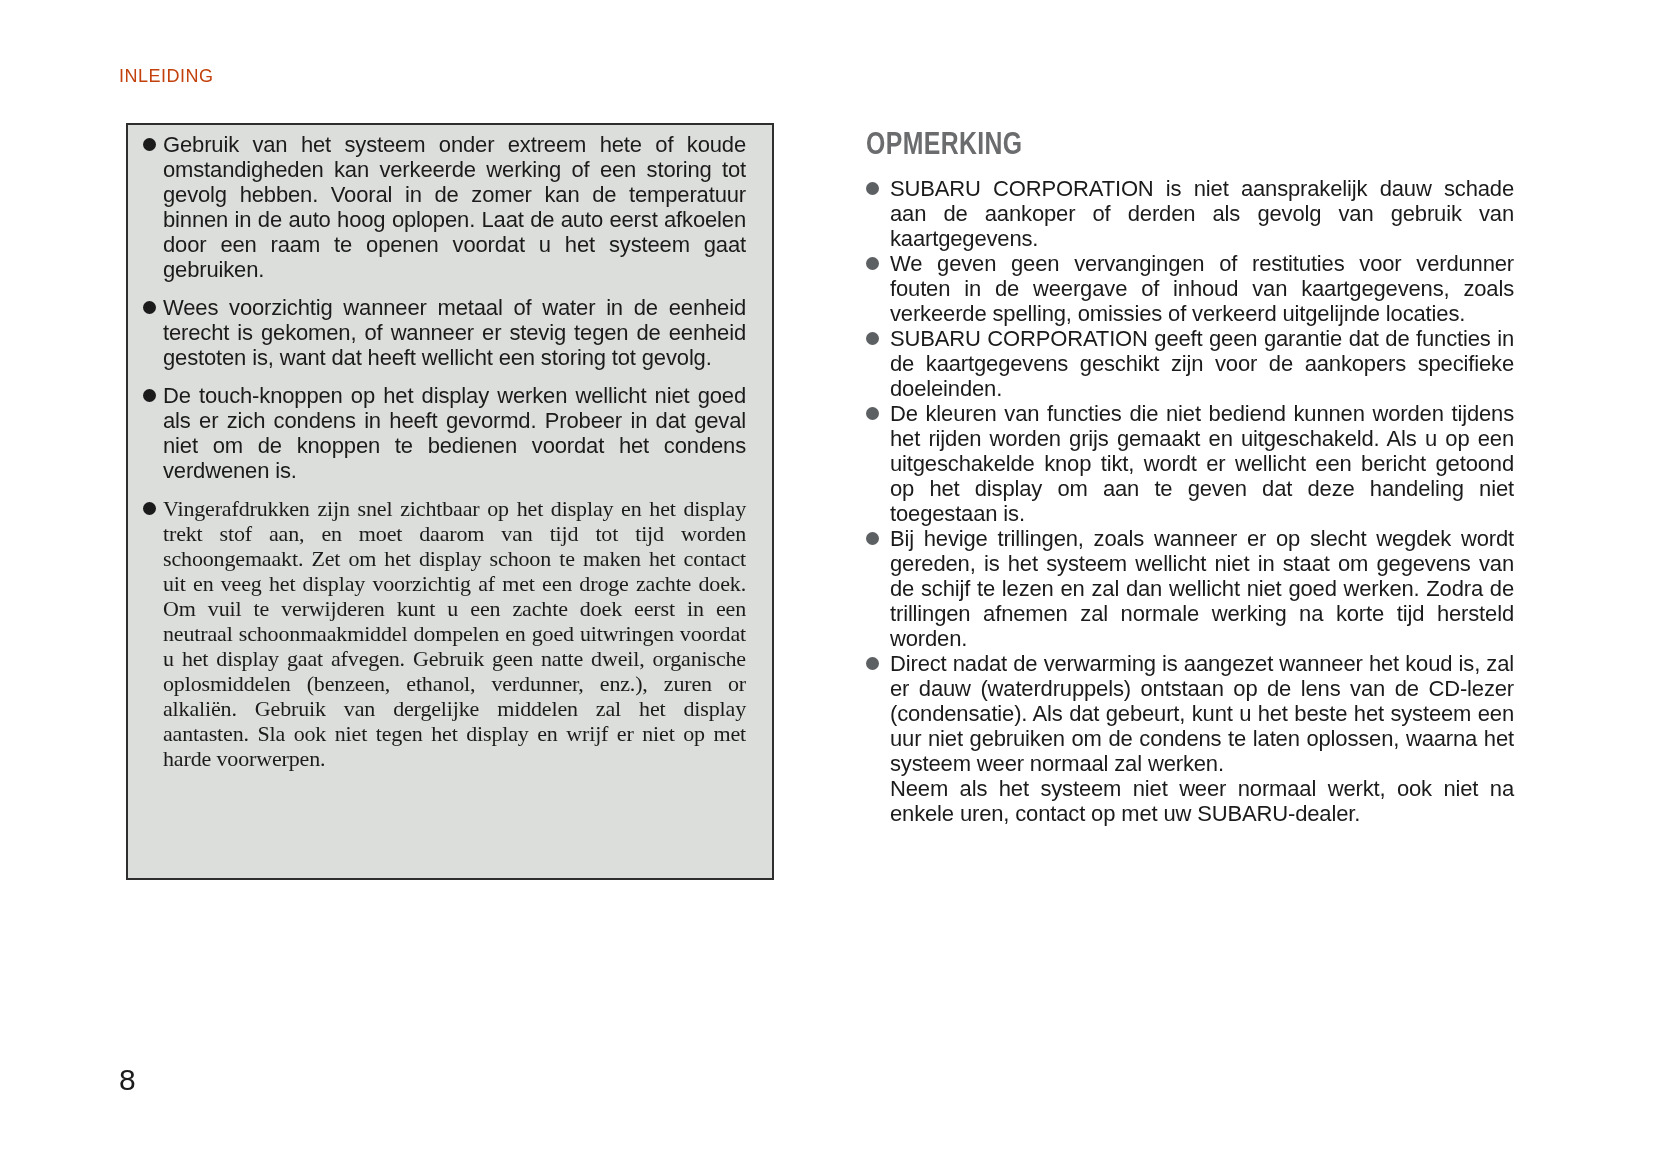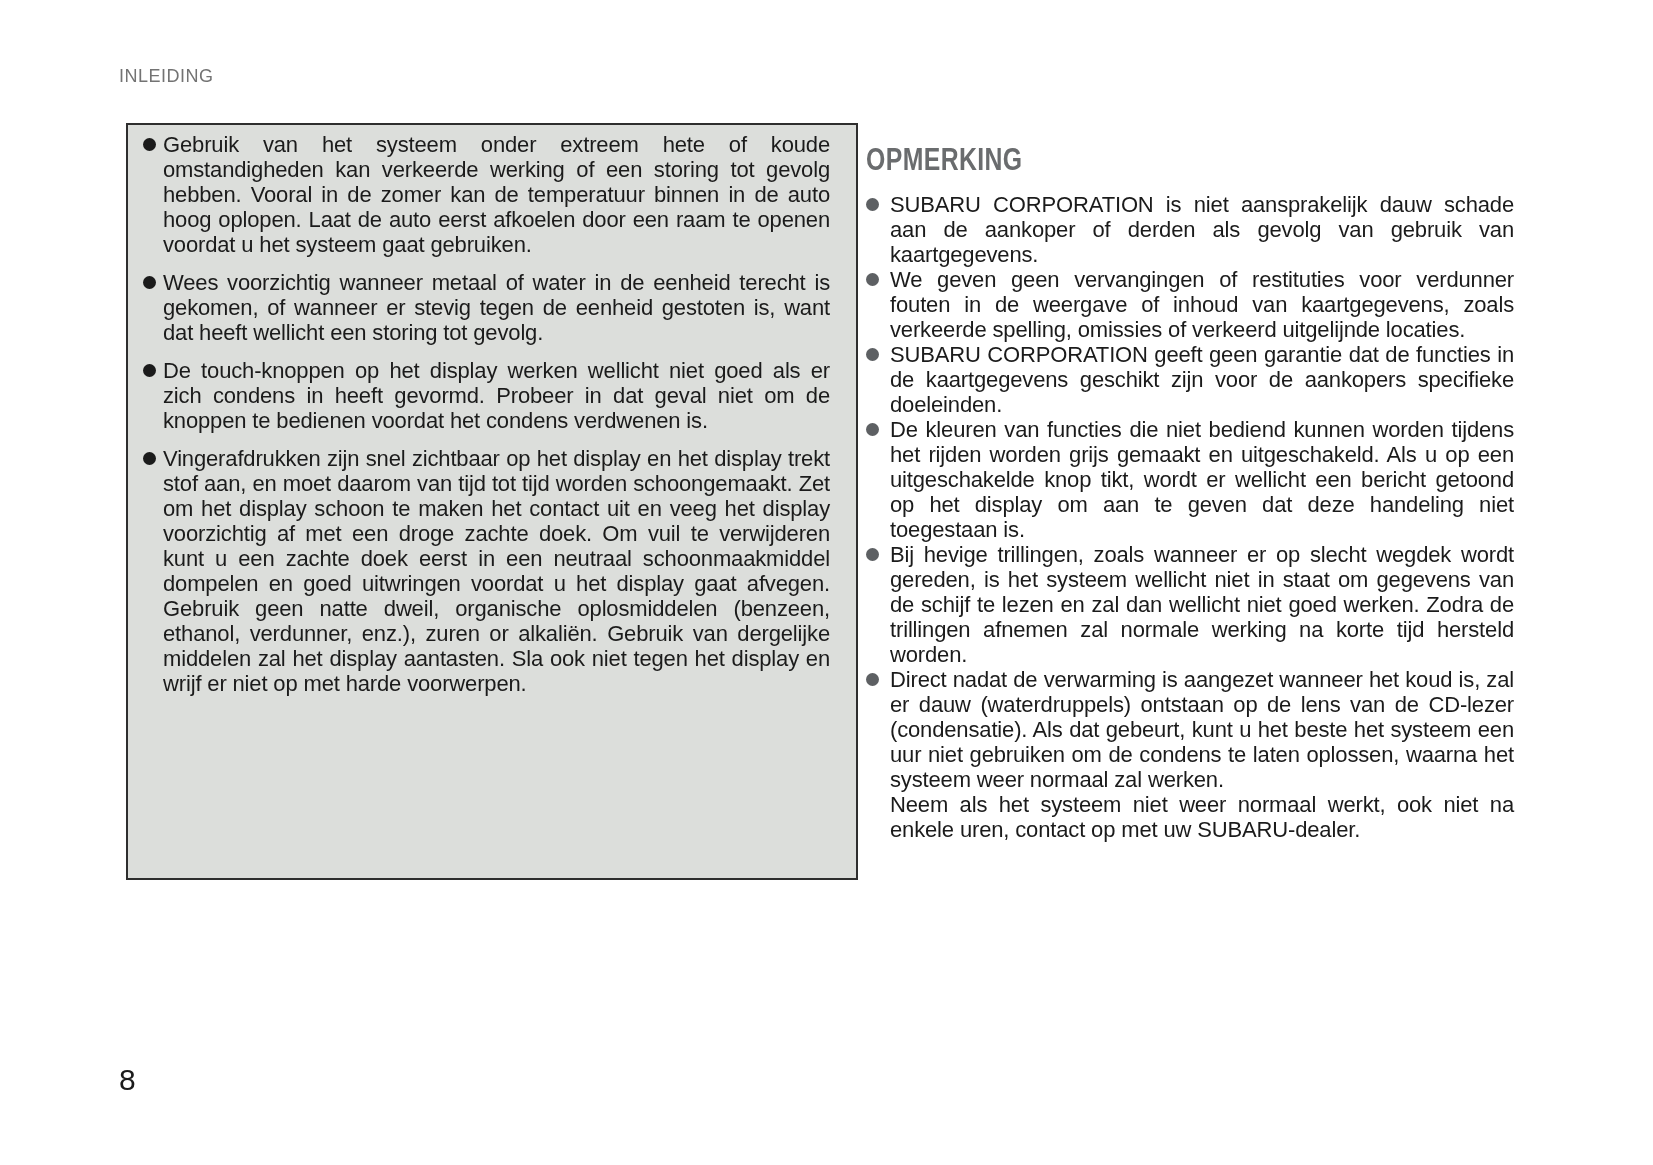--- a/index.html
+++ b/index.html
@@ -14,46 +14,46 @@
   *{margin:0;padding:0;box-sizing:border-box;}
   html,body{background:#fff;}
   body{
     width:1653px;height:1165px;position:relative;overflow:hidden;
     font-family:"Liberation Sans",sans-serif;
     color:var(--body-text);
     background:var(--page-background);
   }
   .running-header{
     position:absolute;left:119px;top:66px;
-    font-size:18px;letter-spacing:0.5px;color:#737373;
+    font-size:18px;letter-spacing:0.5px;color:#c2410c;
   }
   .caution-box{
-    position:absolute;left:126px;top:123px;width:732px;height:757px;
+    position:absolute;left:126px;top:123px;width:648px;height:757px;
     background:var(--box-background);
     border:2px solid var(--box-border);
     padding:7px 26px 0 15px;
     overflow:hidden;
   }
   .bullet-list{display:block;}
   .bullet-item{
     position:relative;
     padding-left:20px;
     font-size:22px;line-height:25px;
     letter-spacing:-0.15px;
     text-align:justify;
   }
   .caution-list .bullet-item{margin-bottom:13px;}
-  .caution-list .bullet-item:last-child{margin-bottom:0;}
+  .caution-list .bullet-item:last-child{margin-bottom:0;font-family:Liberation Serif, serif;}
   .bullet{
     position:absolute;left:0;top:6px;
     width:13px;height:13px;border-radius:50%;
     background:var(--caution-bullet);
   }
   .note-section{
-    position:absolute;left:866px;top:142px;width:648px;
+    position:absolute;left:866px;top:126px;width:648px;
   }
   .note-heading{
     font-size:31px;font-weight:bold;color:var(--heading-gray);
     transform:scaleX(0.8);transform-origin:left center;
     white-space:nowrap;
     margin-bottom:14px;
     letter-spacing:0.5px;
   }
   .note-list .bullet-item{padding-left:24px;margin-bottom:0;}
   .note-list .bullet{background:var(--note-bullet);}

